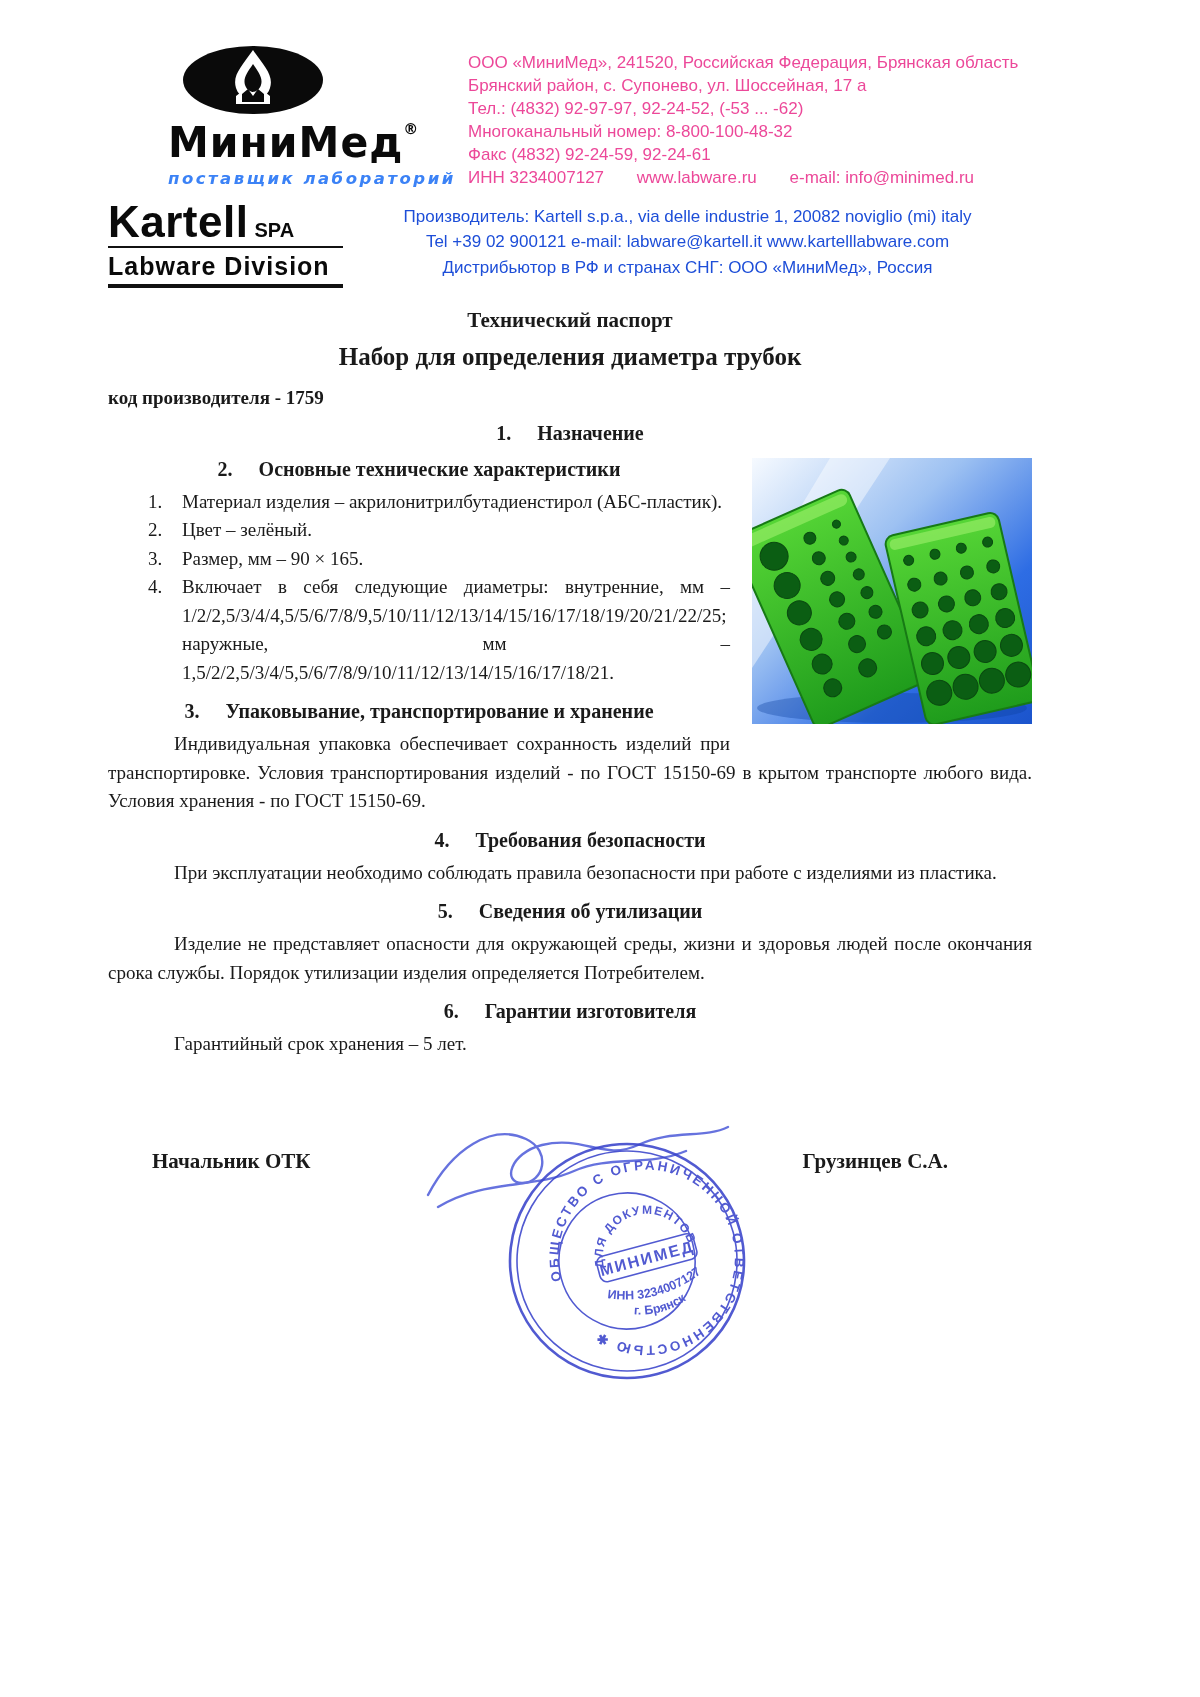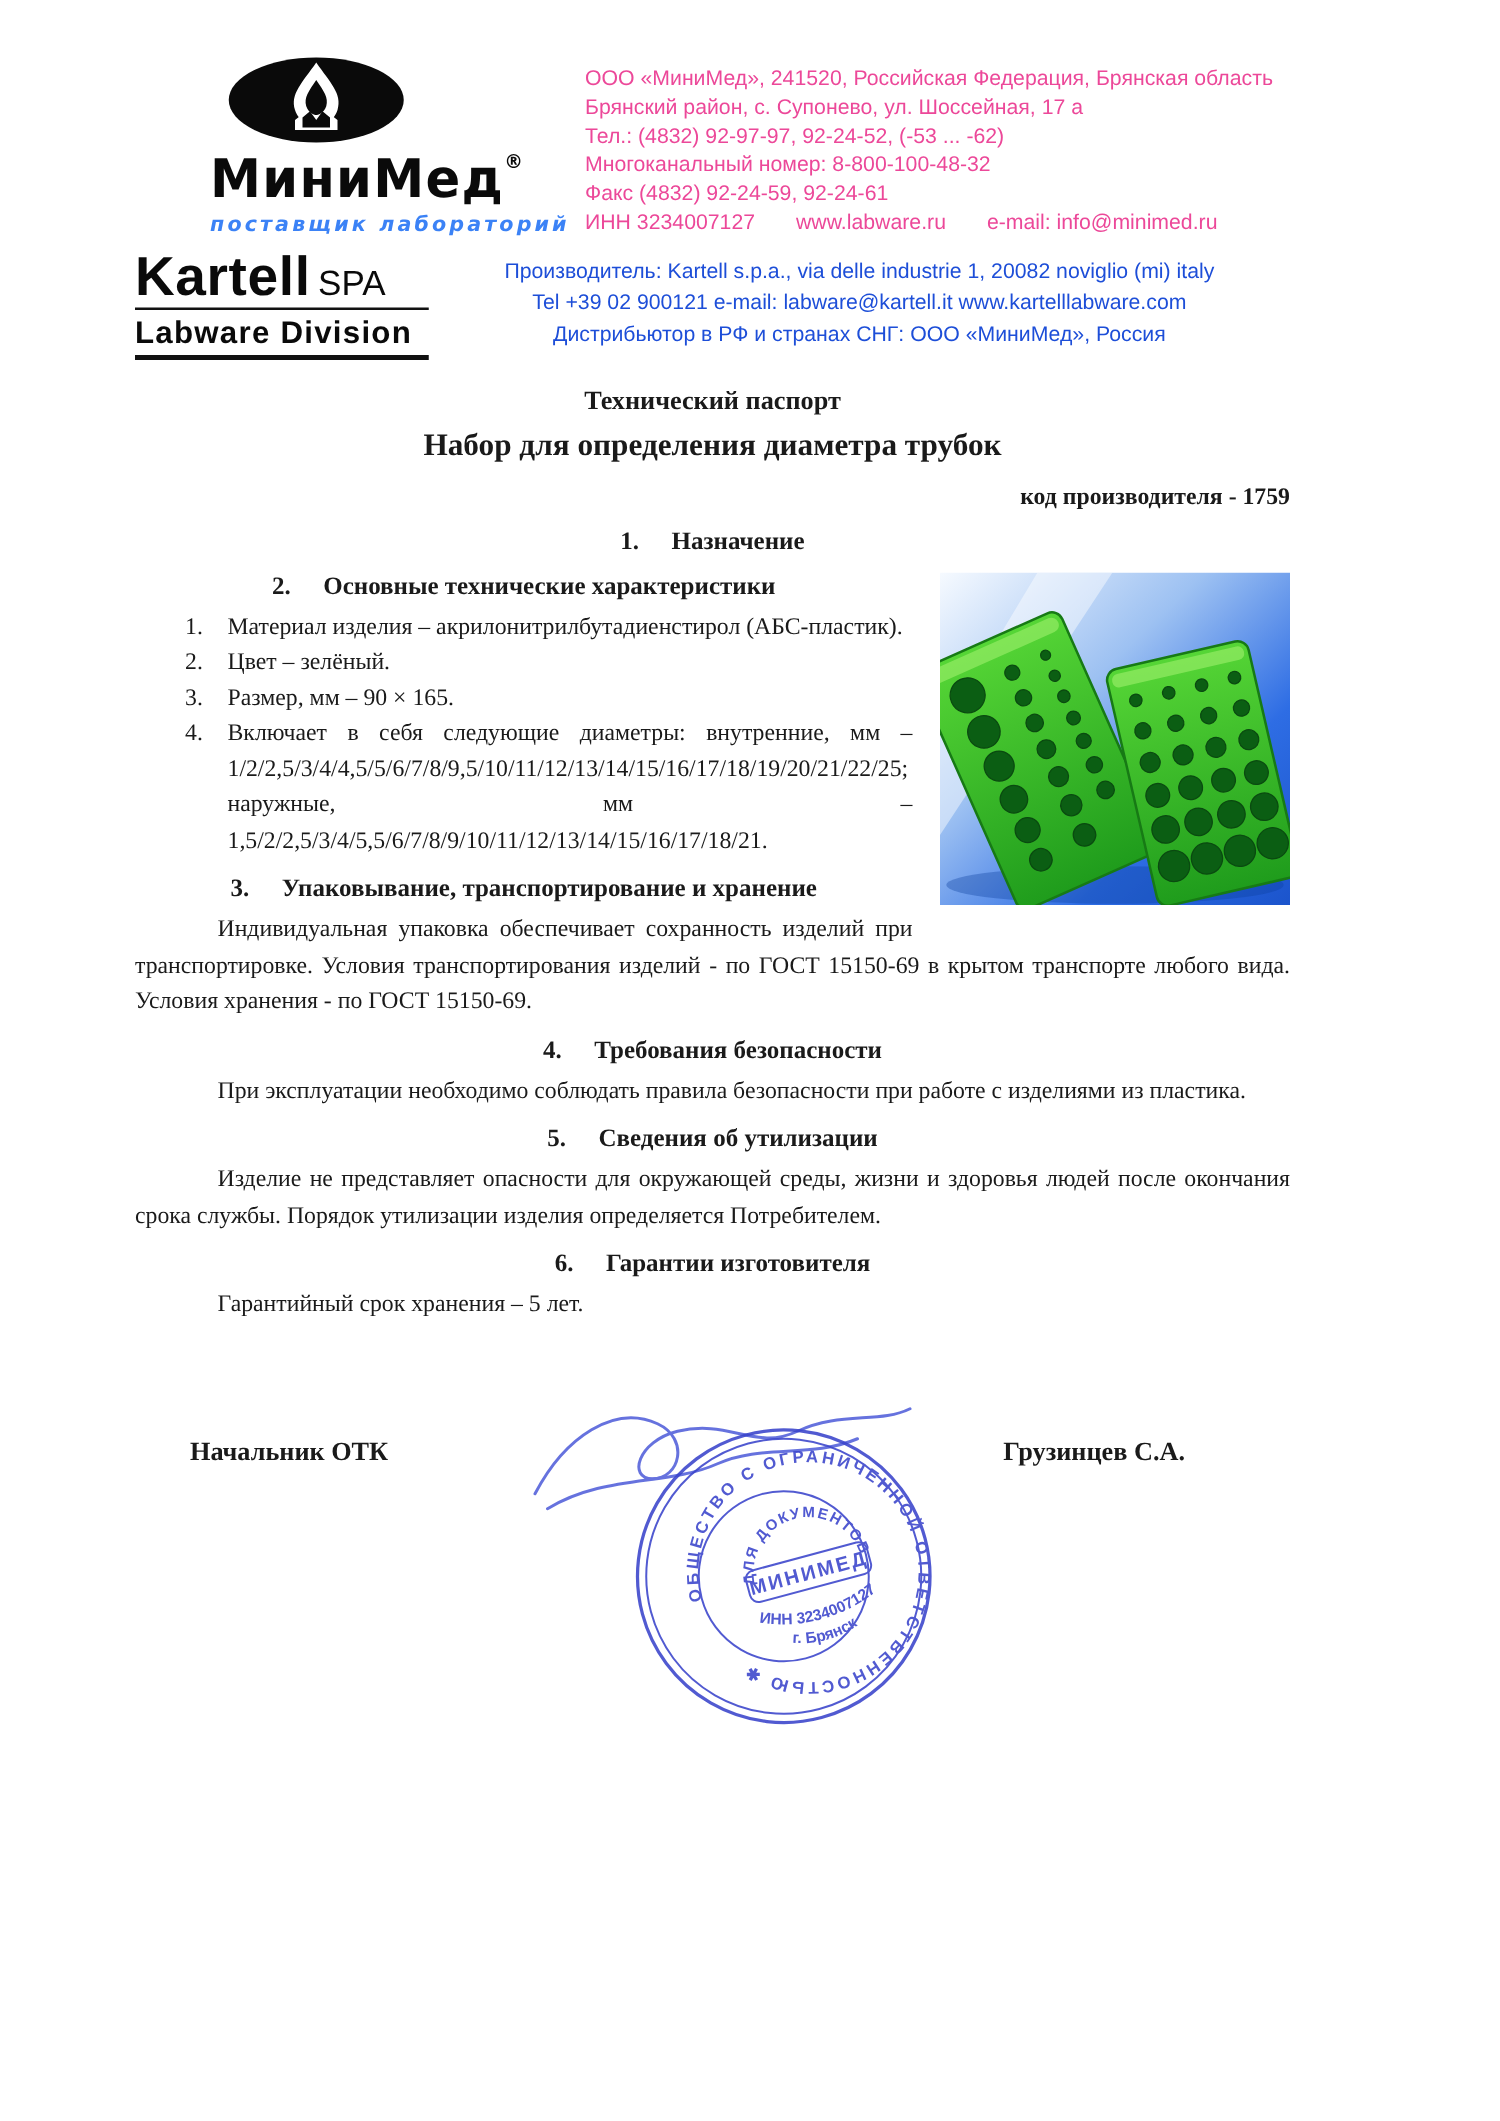--- a/index.html
+++ b/index.html
@@ -27,29 +27,29 @@
                  font-size:17px; line-height:1.35; color:#ec4899; padding-top:10px; }
   .contact-col div { white-space:nowrap; }
   .inn-row span { margin-left:28px; }
   .inn-row span:first-child { margin-left:0; }
   
   .kartell-row { display:flex; align-items:flex-start; margin-top:10px; }
   .kartell-logo { flex:0 0 235px; width:235px; font-family:"Liberation Sans", sans-serif; color:#0a0a0a;
                   border-bottom:4px solid #111; padding-bottom:3px; }
   .kartell-name-line { border-bottom:2px solid #111; padding-bottom:2px; white-space:nowrap; }
   .kartell-name { font-size:44px; font-weight:700; letter-spacing:0.5px; line-height:1; }
-  .kartell-spa { font-size:28px; font-weight:400; margin-left:6px; }
+  .kartell-spa { font-size:20px; font-weight:700; margin-left:6px; }
   .kartell-division { font-size:25px; font-weight:700; letter-spacing:1px; margin-top:4px; white-space:nowrap; }
   .producer-col { flex:1; text-align:center; font-family:"Liberation Sans", sans-serif; font-size:17px;
                   line-height:1.5; color:#1d4ed8; padding-top:4px; }
   .producer-col div { white-space:nowrap; }
   
   .doc-type { text-align:center; font-size:21px; font-weight:bold; margin:20px 0 4px; }
   .page-title { text-align:center; font-size:25px; font-weight:bold; margin:10px 0 16px; }
-  .mfr-code { text-align:right; font-size:19px; font-weight:bold; margin:12px 0 2px; }
+  .mfr-code { text-align:left; font-size:19px; font-weight:bold; margin:12px 0 2px; }
   .sec-head { text-align:center; font-size:20px; font-weight:bold; margin:13px 0 7px; }
   .sec-num { margin-right:26px; }
   .para { font-size:19px; line-height:1.5; text-align:justify; text-indent:66px; margin:3px 0; }
   .para.noj { text-align:left; }
   .spec-list { list-style:none; margin:2px 0 0 40px; padding:0; font-size:19px; line-height:1.5; }
   .spec-list li { padding-left:34px; text-indent:-34px; text-align:justify; overflow-wrap:break-word; }
   .li-num { display:inline-block; width:34px; text-indent:0; }
   .clear { clear:both; }
   
   .photo-float { float:right; width:280px; height:266px; margin:6px 0 16px 22px; }

